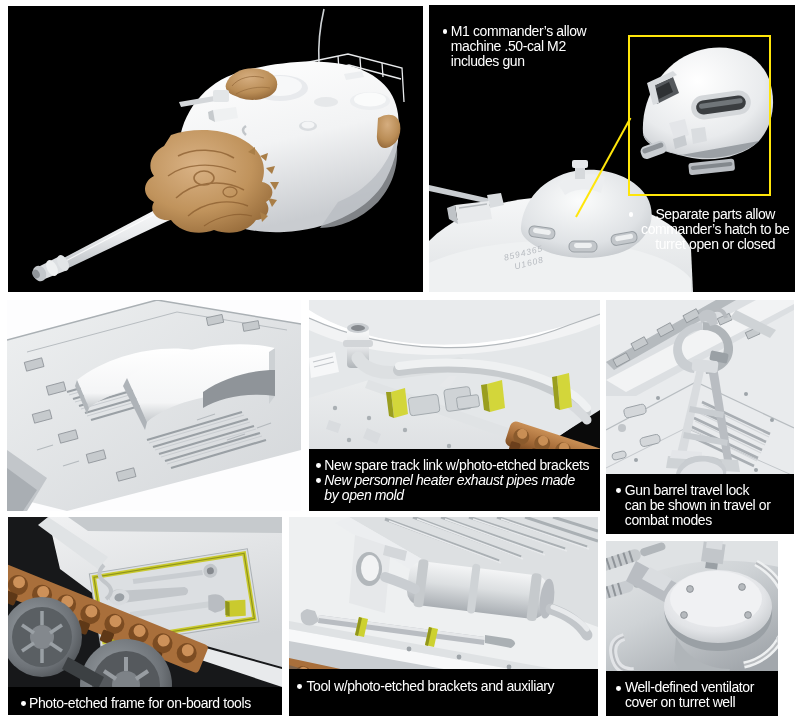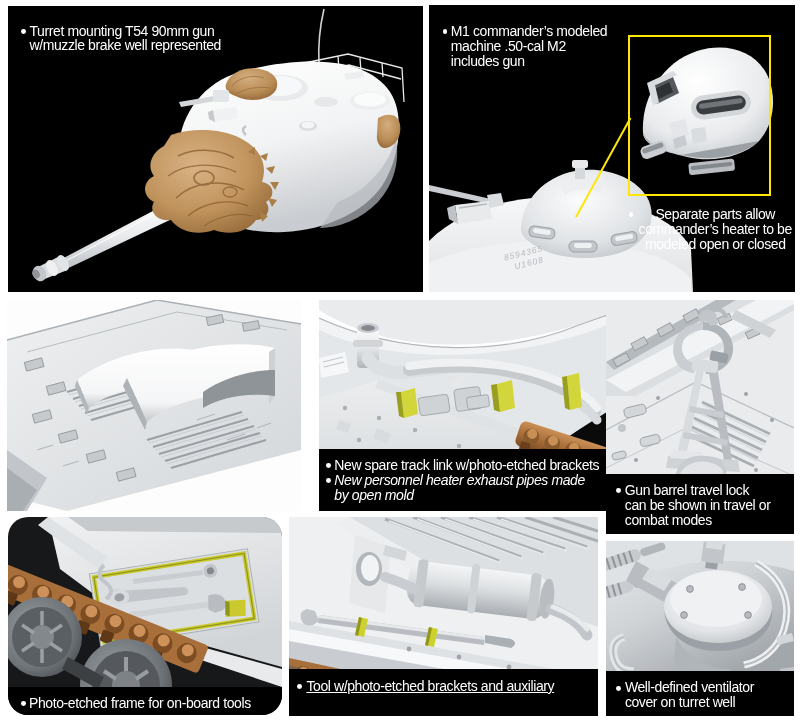--- a/index.html
+++ b/index.html
@@ -114,27 +114,20 @@
 
     <g fill="#a97e47">
       <path d="M252,150 l8,-3 l-2,8 Z"></path>
         <path d="M258,162 l9,-2 l-3,8 Z"></path>
       <path d="M262,176 l9,0 l-4,8 Z"></path>
         <path d="M260,192 l9,2 l-5,7 Z"></path>
       <path d="M252,206 l8,4 l-6,6 Z"></path>
         <path d="M240,146 l7,-5 l0,8 Z"></path>
     </g>
   </svg>
-  <div class="lbl" style="left:13.2px;top:17.5px;width:240px;">
-    <div class="li">
-      <span class="bullet"></span>
-      <span>Turret mounting T54 90mm gun</span><br>
-      <span>w/muzzle brake well represented</span>
-    </div>
-  </div>
 </div>
 
 <div class="panel black" id="p2" style="left:429px;top:5px;width:366px;height:287px;">
   <svg width="366" height="287" viewBox="0 0 366 287">
     <defs>
       <radialGradient id="g_dome" cx="0.42" cy="0.3" r="0.85">
         <stop offset="0" stop-color="#ffffff"></stop>
           <stop offset="0.6" stop-color="#e9ebed"></stop>
           <stop offset="1" stop-color="#b9bdc2"></stop>
       </radialGradient>
@@ -213,31 +206,31 @@
   </svg>
 
   <div class="ybox" style="left:199px;top:29.5px;width:139px;height:157px;"></div>
 
   <svg width="366" height="287" viewBox="0 0 366 287" style="position:absolute;left:0;top:0;">
     <path d="M201.5,113 L147,212" stroke="#ffe60a" stroke-width="2" fill="none"></path>
   </svg>
   <div class="lbl" style="left:13.5px;top:19px;width:200px;">
     <div class="li">
       <span class="bullet"></span>
-      <span>M1 commander’s modeled</span><br>
+      <span>M1 commander’s allow</span><br>
       <span>machine .50-cal M2</span><br>
       <span>includes gun</span>
     </div>
   </div>
   <div class="lbl" style="left:199.6px;top:202px;width:165px;text-align:center;">
     <div class="li">
       <span class="bullet"></span>
       <span>Separate parts allow</span><br>
-      <span>commander’s heater to be</span><br>
-      <span>modeled open or closed</span>
+      <span>commander’s hatch to be</span><br>
+      <span>turret open or closed</span>
     </div>
   </div>
 </div>
 
 <div class="panel" id="p3" style="left:7px;top:300px;width:294px;height:211px;background:#fff;">
   <svg width="294" height="211" viewBox="0 0 294 211">
     <defs>
       <linearGradient id="g_deck" x1="0" y1="0" x2="1" y2="1">
         <stop offset="0" stop-color="#eef0f1"></stop>
           <stop offset="1" stop-color="#d3d6d9"></stop>
@@ -303,21 +296,21 @@
     <g stroke="#b4b9bd" stroke-width="1.2">
       <path d="M30,150 l16,-5"></path>
         <path d="M56,166 l16,-5"></path>
         <path d="M190,120 l18,-6"></path>
       <path d="M220,140 l18,-6"></path>
         <path d="M250,128 l14,-5"></path>
     </g>
   </svg>
 </div>
 
-<div class="panel" id="p4" style="left:319px;top:300px;width:291px;height:211px;background:#a16207;">
+<div class="panel" id="p4" style="left:309px;top:300px;width:291px;height:211px;background:#a16207;">
   <svg width="291" height="211" viewBox="0 0 291 211">
     <defs>
       <linearGradient id="g_plate" x1="0" y1="0" x2="0" y2="1">
         <stop offset="0" stop-color="#eceeef"></stop>
           <stop offset="1" stop-color="#d7dadd"></stop>
       </linearGradient>
       <linearGradient id="g_pipe" x1="0" y1="0" x2="0" y2="1">
         <stop offset="0" stop-color="#fafbfb"></stop>
           <stop offset="0.5" stop-color="#e4e6e8"></stop>
           <stop offset="1" stop-color="#b0b5b9"></stop>
@@ -504,21 +497,21 @@
   <div class="bar" style="left:0;top:174px;width:100%;height:60px;padding-top:9px;">
     <div class="li" style="margin-left:10px;padding-left:8.8px;">
       <span class="bullet"></span>
       <span>Gun barrel travel lock</span><br>
       <span>can be shown in travel or</span><br>
       <span>combat modes</span>
     </div>
   </div>
 </div>
 
-<div class="panel" id="p6" style="left:8px;top:517px;width:274px;height:198px;background:#fff;border-radius:20px;">
+<div class="panel" id="p6" style="left:8px;top:517px;width:274px;height:198px;background:#fff;">
   <svg width="274" height="198" viewBox="0 0 274 198">
     <defs>
       <linearGradient id="g_spons" x1="0" y1="0" x2="0.4" y2="1">
         <stop offset="0" stop-color="#f0f1f2"></stop>
           <stop offset="1" stop-color="#d2d5d8"></stop>
       </linearGradient>
       <radialGradient id="g_wheel" cx="0.4" cy="0.4" r="0.7">
         <stop offset="0" stop-color="#9aa0a5"></stop>
           <stop offset="0.7" stop-color="#6e7378"></stop>
           <stop offset="1" stop-color="#4a4e52"></stop>
@@ -706,28 +699,28 @@
     <path d="M0,148 L40,160 L30,199 L0,199 Z" fill="#55595d" opacity="0.5"></path>
 
     <g fill="#9ea4a9">
       <circle cx="170" cy="140" r="2.4"></circle>
         <circle cx="220" cy="150" r="2.4"></circle>
         <circle cx="268" cy="160" r="2.4"></circle>
       <circle cx="120" cy="132" r="2.4"></circle>
     </g>
   </svg>
   <div class="bar" style="left:0;top:152px;width:100%;height:47px;padding-top:10px;">
-    <div class="li" style="margin-left:8px;padding-left:9.4px;text-decoration:underline;">
+    <div class="li" style="margin-left:8px;padding-left:9.4px;">
       <span class="bullet"></span>
       <span>Tool w/photo-etched brackets and auxiliary</span><br>
     </div>
   </div>
 </div>
 
-<div class="panel" id="p8" style="left:606px;top:541px;width:188px;height:175px;background:#fff;">
+<div class="panel" id="p8" style="left:606px;top:541px;width:172px;height:175px;background:#fff;">
   <svg width="188" height="175" viewBox="0 0 188 175">
     <defs>
       <linearGradient id="g_turr" x1="0" y1="0" x2="0.7" y2="1">
         <stop offset="0" stop-color="#e9ebec"></stop>
           <stop offset="0.5" stop-color="#cfd3d6"></stop>
           <stop offset="1" stop-color="#a2a7ac"></stop>
       </linearGradient>
       <radialGradient id="g_vent" cx="0.45" cy="0.35" r="0.8">
         <stop offset="0" stop-color="#fbfbfc"></stop>
           <stop offset="0.6" stop-color="#e2e4e7"></stop>

